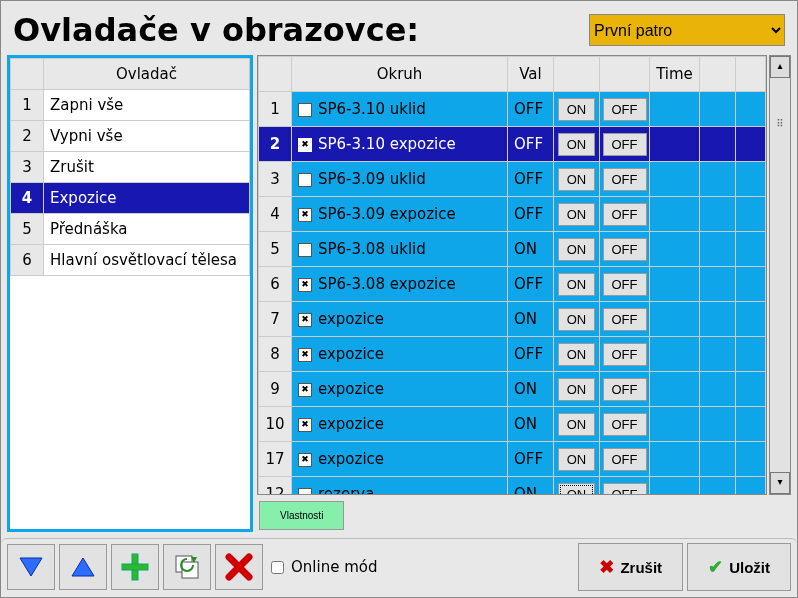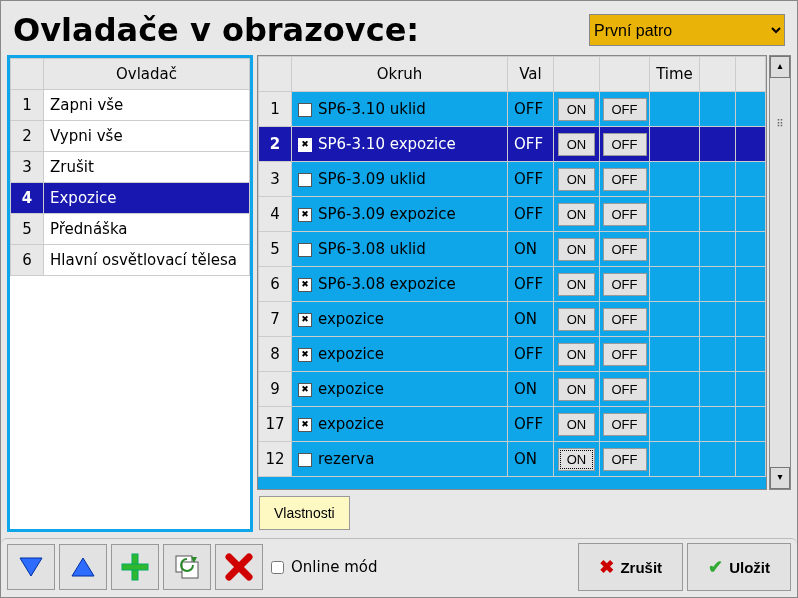--- a/index.html
+++ b/index.html
@@ -156,25 +156,25 @@
     color: #666;
     text-align: center;
     padding-top: 40px;
   }
   .tabs {
     display: flex;
     gap: 4px;
     padding: 6px 2px 2px 2px;
   }
   .tab-btn {
-    padding: 8px 14px;
-    background: #fef9c3;
+    padding: 8px 20px;
+    background: #86efac;
     border: 1px solid #999;
     cursor: pointer;
-    font-size: 14px;
+    font-size: 10px;
   }
   .footer {
     display: flex;
     align-items: center;
     padding: 4px 6px 6px 6px;
     gap: 4px;
     border-top: 1px solid #bbb;
     border-radius: 6px;
   }
   .tool-btn {
@@ -371,20 +371,30 @@
                     <td class="row-header">9</td>
                     <td><span class="checkbox checked"></span><span class="cb-label">expozice</span></td>
                     <td>ON</td>
                     <td class="btn-cell"><button class="cell-btn">ON</button></td>
                     <td class="btn-cell"><button class="cell-btn">OFF</button></td>
                     <td></td>
                     <td></td>
                     <td></td>
                   </tr>
                   <tr>
+                    <td class="row-header">10</td>
+                    <td><span class="checkbox checked"></span><span class="cb-label">expozice</span></td>
+                    <td>ON</td>
+                    <td class="btn-cell"><button class="cell-btn">ON</button></td>
+                    <td class="btn-cell"><button class="cell-btn">OFF</button></td>
+                    <td></td>
+                    <td></td>
+                    <td></td>
+                  </tr>
+                  <tr>
                     <td class="row-header">17</td>
                     <td><span class="checkbox checked"></span><span class="cb-label">expozice</span></td>
                     <td>OFF</td>
                     <td class="btn-cell"><button class="cell-btn">ON</button></td>
                     <td class="btn-cell"><button class="cell-btn">OFF</button></td>
                     <td></td>
                     <td></td>
                     <td></td>
                   </tr>
                   <tr>

